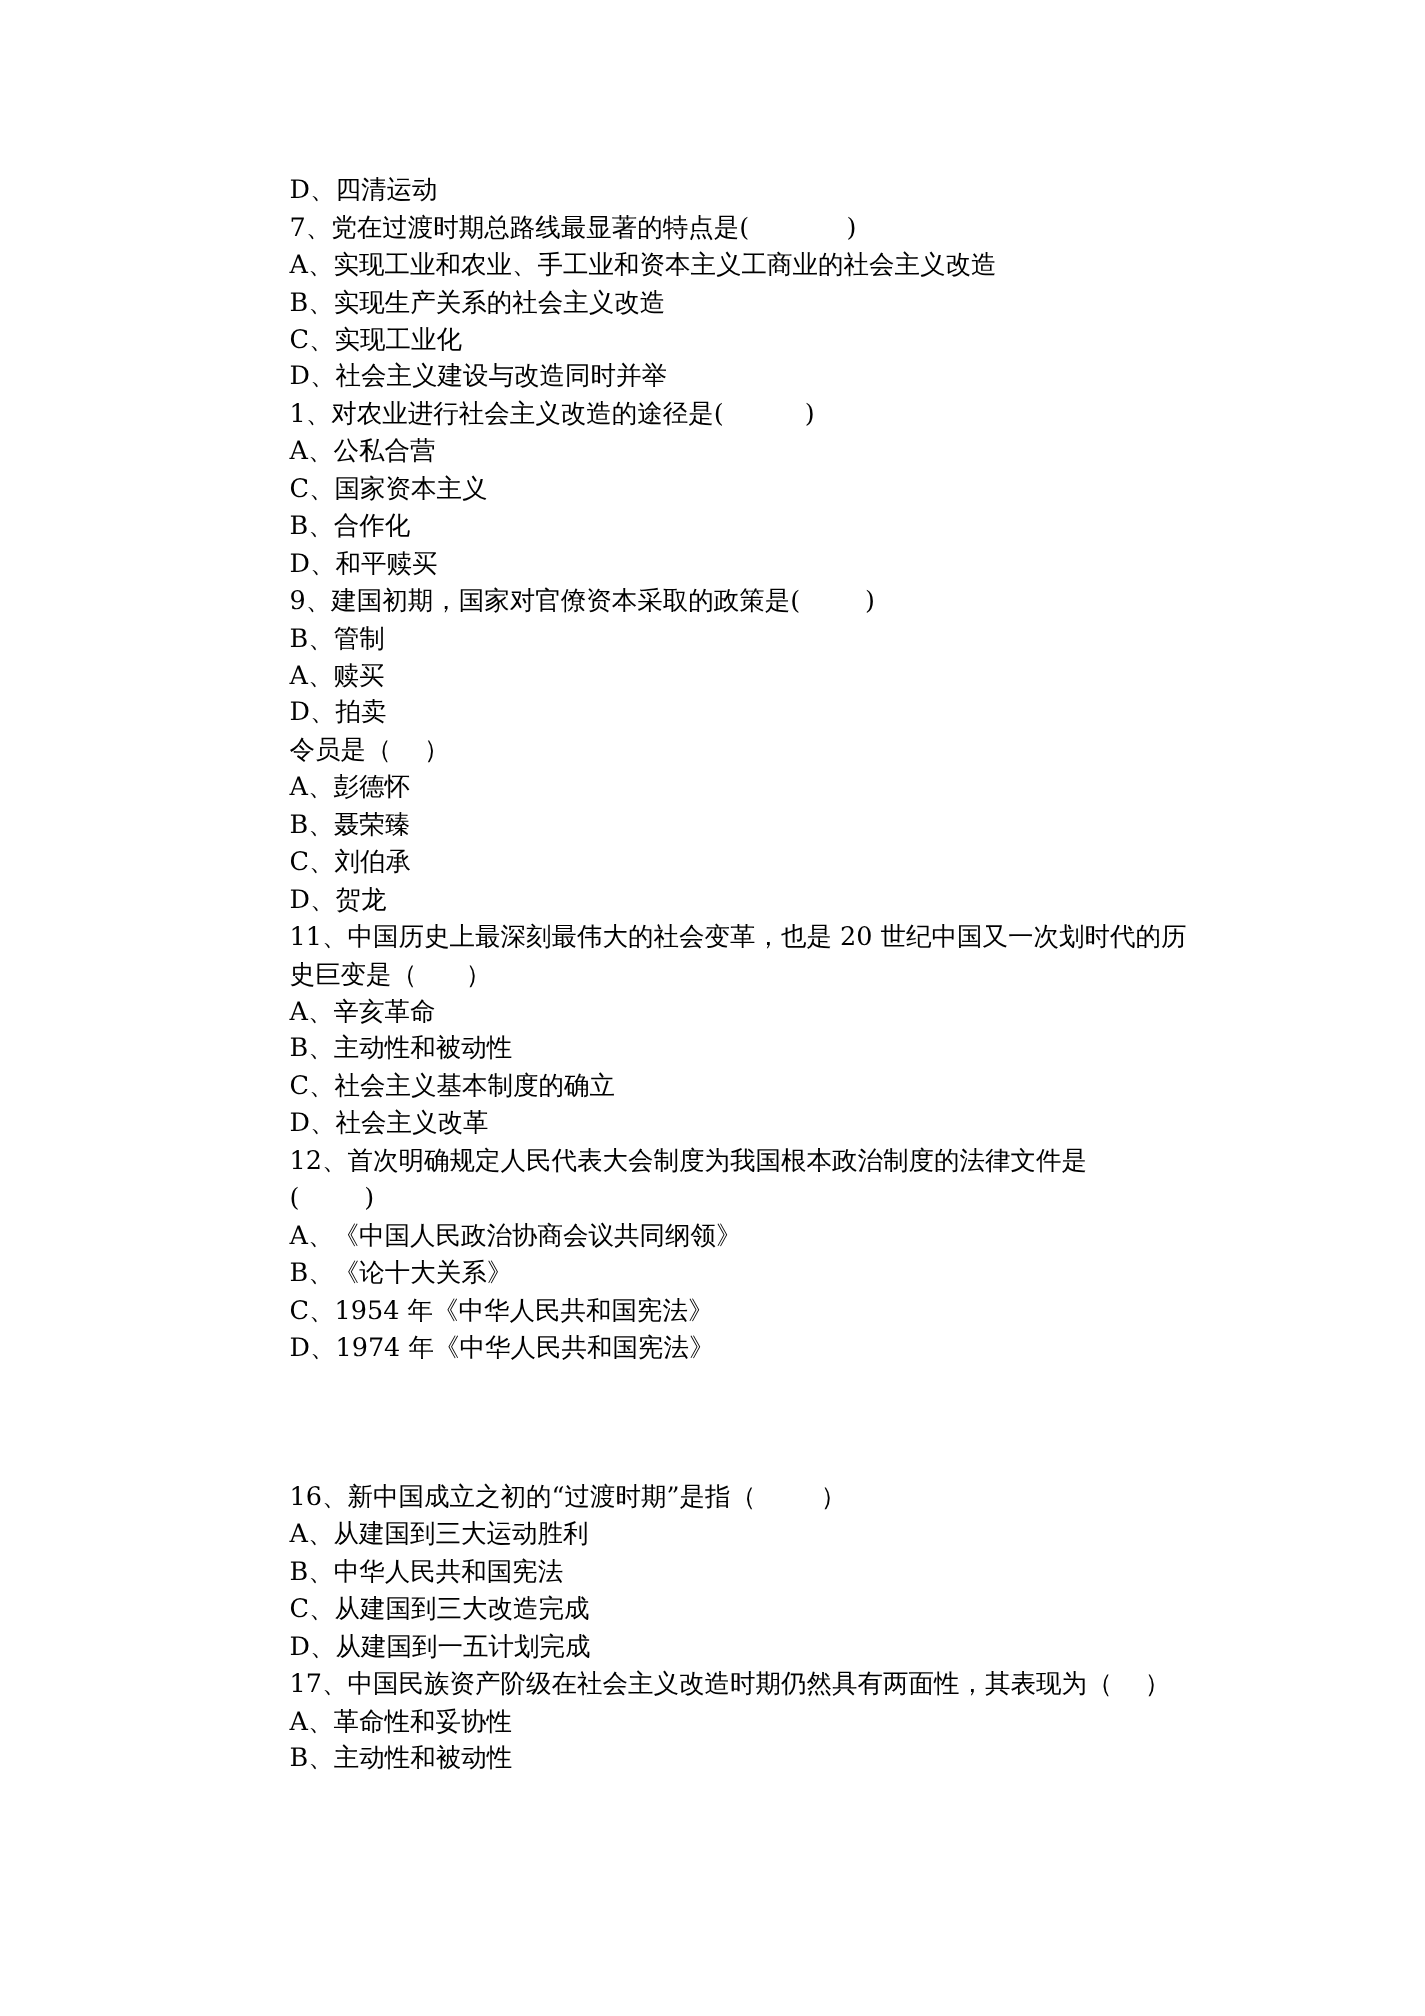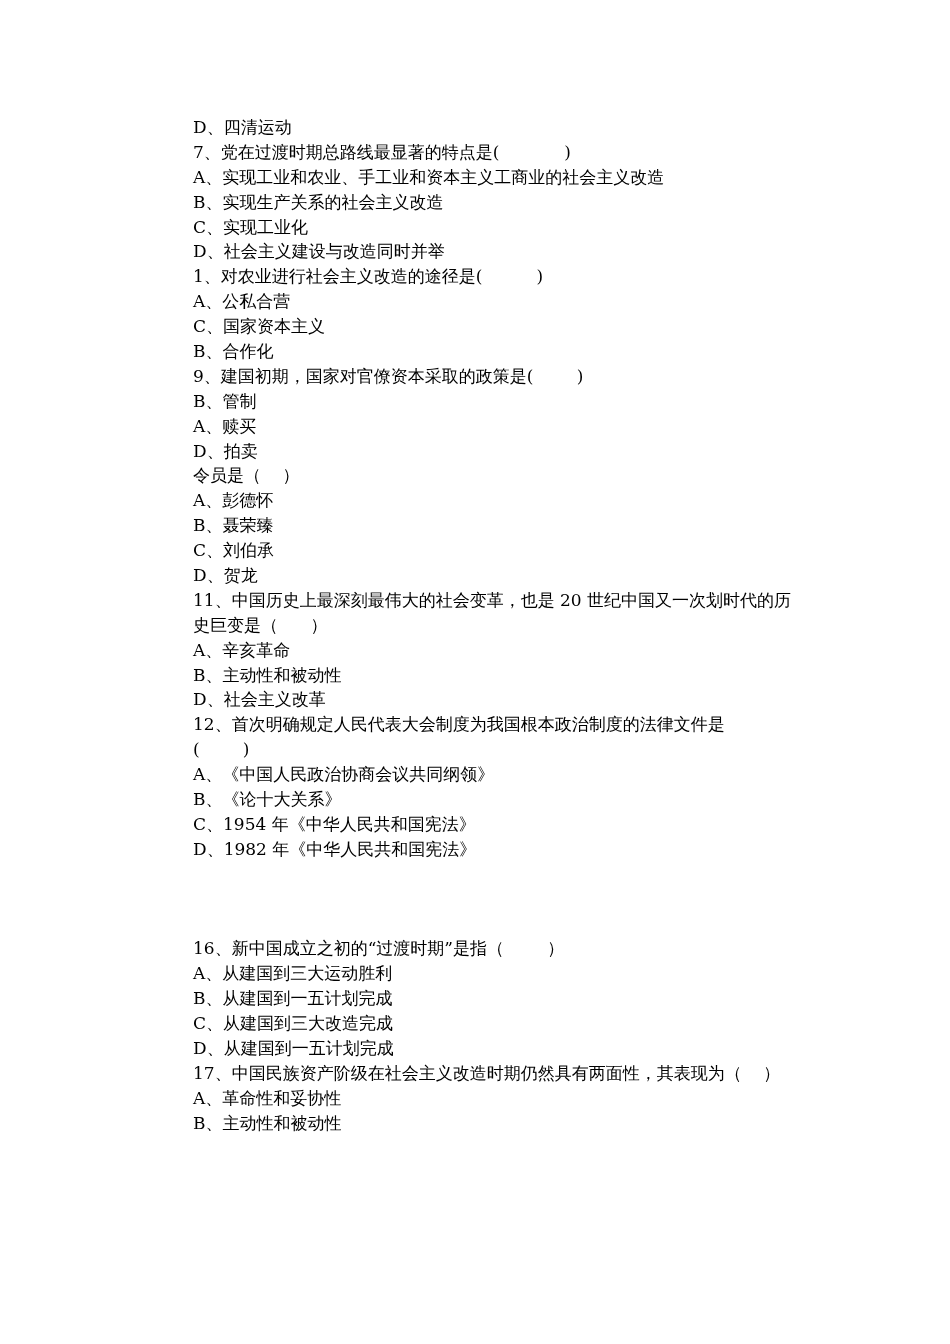--- a/index.html
+++ b/index.html
@@ -20,45 +20,47 @@
       <div class="line">D、四清运动</div>
       <div class="line">7、党在过渡时期总路线最显著的特点是(            )</div>
       <div class="line">A、实现工业和农业、手工业和资本主义工商业的社会主义改造</div>
       <div class="line">B、实现生产关系的社会主义改造</div>
       <div class="line">C、实现工业化</div>
       <div class="line">D、社会主义建设与改造同时并举</div>
       <div class="line">1、对农业进行社会主义改造的途径是(          )</div>
       <div class="line">A、公私合营</div>
       <div class="line">C、国家资本主义</div>
       <div class="line">B、合作化</div>
+      <div class="line">D、和平赎买</div>
       <div class="line">9、建国初期，国家对官僚资本采取的政策是(        )</div>
       <div class="line">B、管制</div>
       <div class="line">A、赎买</div>
       <div class="line">D、拍卖</div>
       <div class="line">令员是（    ）</div>
       <div class="line">A、彭德怀</div>
       <div class="line">B、聂荣臻</div>
       <div class="line">C、刘伯承</div>
       <div class="line">D、贺龙</div>
       <div class="line">11、中国历史上最深刻最伟大的社会变革，也是 20 世纪中国又一次划时代的历</div>
       <div class="line">史巨变是（      ）</div>
       <div class="line">A、辛亥革命</div>
       <div class="line">B、主动性和被动性</div>
+      <div class="line">C、社会主义基本制度的确立</div>
       <div class="line">D、社会主义改革</div>
       <div class="line">12、首次明确规定人民代表大会制度为我国根本政治制度的法律文件是</div>
       <div class="line">(        )</div>
       <div class="line">A、《中国人民政治协商会议共同纲领》</div>
       <div class="line">B、《论十大关系》</div>
       <div class="line">C、1954 年《中华人民共和国宪法》</div>
-      <div class="line">D、1982 年《中华人民共和国宪法》</div>
+      <div class="line">D、1974 年《中华人民共和国宪法》</div>
     </div>
   <div class="gap"></div>
   <div id="block2">
       <div class="line">16、新中国成立之初的“过渡时期”是指（        ）</div>
       <div class="line">A、从建国到三大运动胜利</div>
-      <div class="line">B、从建国到一五计划完成</div>
+      <div class="line">B、中华人民共和国宪法</div>
       <div class="line">C、从建国到三大改造完成</div>
       <div class="line">D、从建国到一五计划完成</div>
       <div class="line">17、中国民族资产阶级在社会主义改造时期仍然具有两面性，其表现为（    ）</div>
       <div class="line">A、革命性和妥协性</div>
       <div class="line">B、主动性和被动性</div>
     </div>
 </div>
 
 </body></html>

